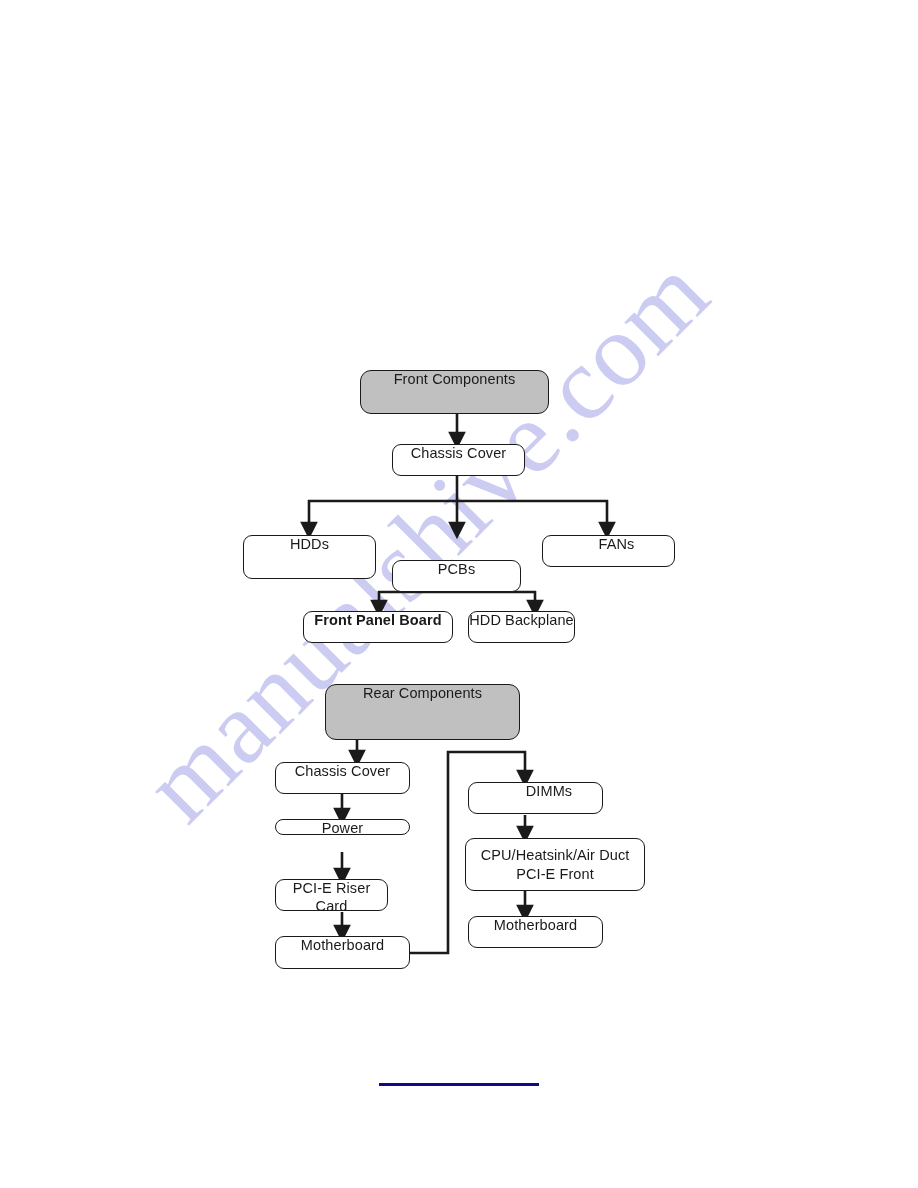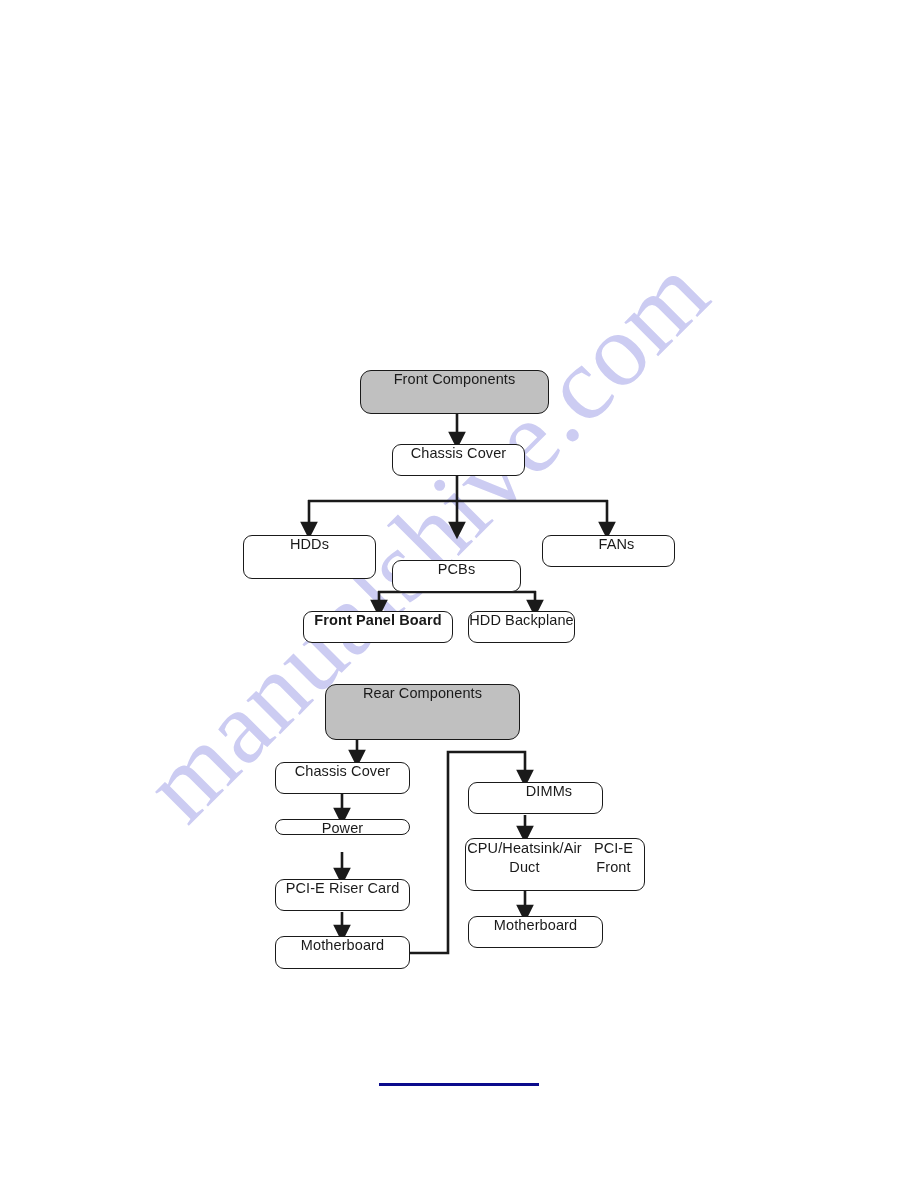--- a/index.html
+++ b/index.html
@@ -170,33 +170,33 @@
     </div>
 
     <div class="node" style="left:275px; top:762px; width:135px; height:32px;">
       <span>Chassis Cover</span>
     </div>
 
     <div class="node" style="left:275px; top:819px; width:135px; height:16px;">
       <span>Power</span>
     </div>
 
-    <div class="node" style="left:275px; top:879px; width:135px; height:32px;">
+    <div class="node" style="left:275px; top:879px; width:113px; height:32px;">
       <span>PCI-E Riser Card</span>
     </div>
 
     <div class="node" style="left:275px; top:936px; width:135px; height:33px;">
       <span>Motherboard</span>
     </div>
 
     <div class="node" style="left:468px; top:782px; width:135px; height:32px;padding-left:27px;">
       <span>DIMMs</span>
     </div>
 
-    <div class="node two-line" style="left:465px; top:838px; width:180px; height:53px; flex-direction:row;">
+    <div class="node two-line" style="left:465px; top:838px; width:180px; height:53px; flex-direction:column;">
       <span>CPU/Heatsink/Air Duct</span>
       <span>PCI-E Front</span>
     </div>
 
     <div class="node" style="left:468px; top:916px; width:135px; height:32px;">
       <span>Motherboard</span>
     </div>
 
   </div>
 

